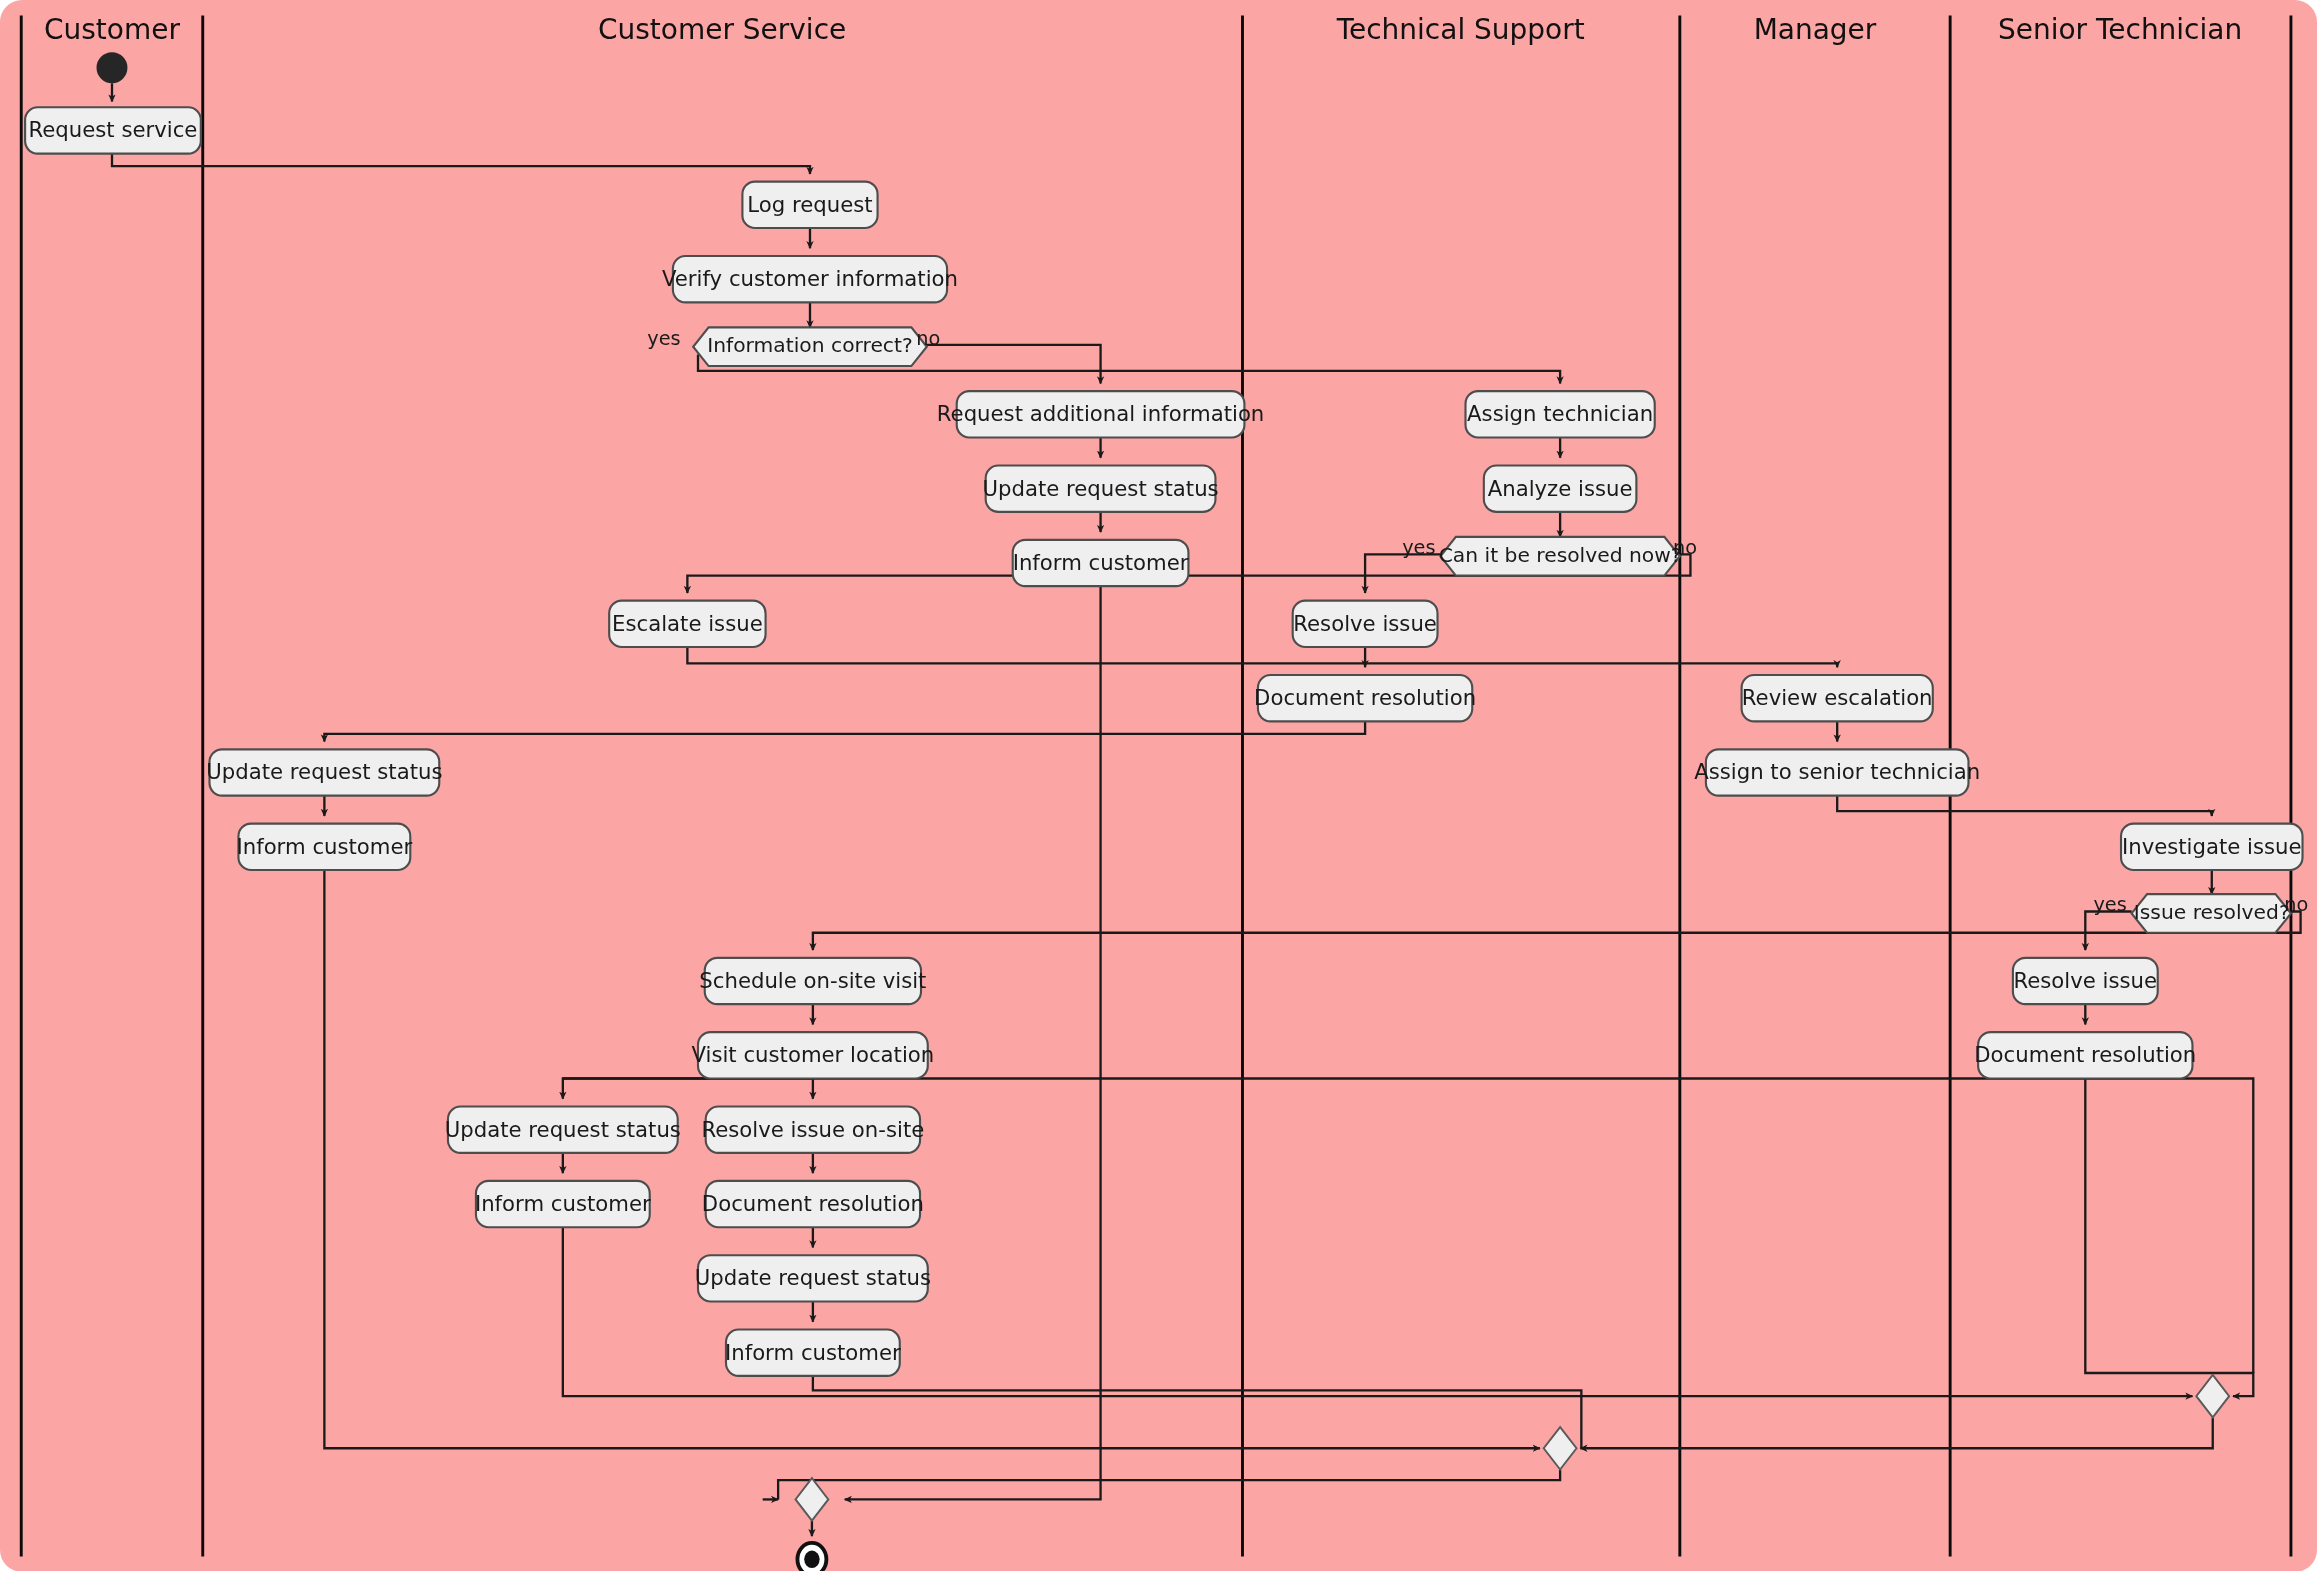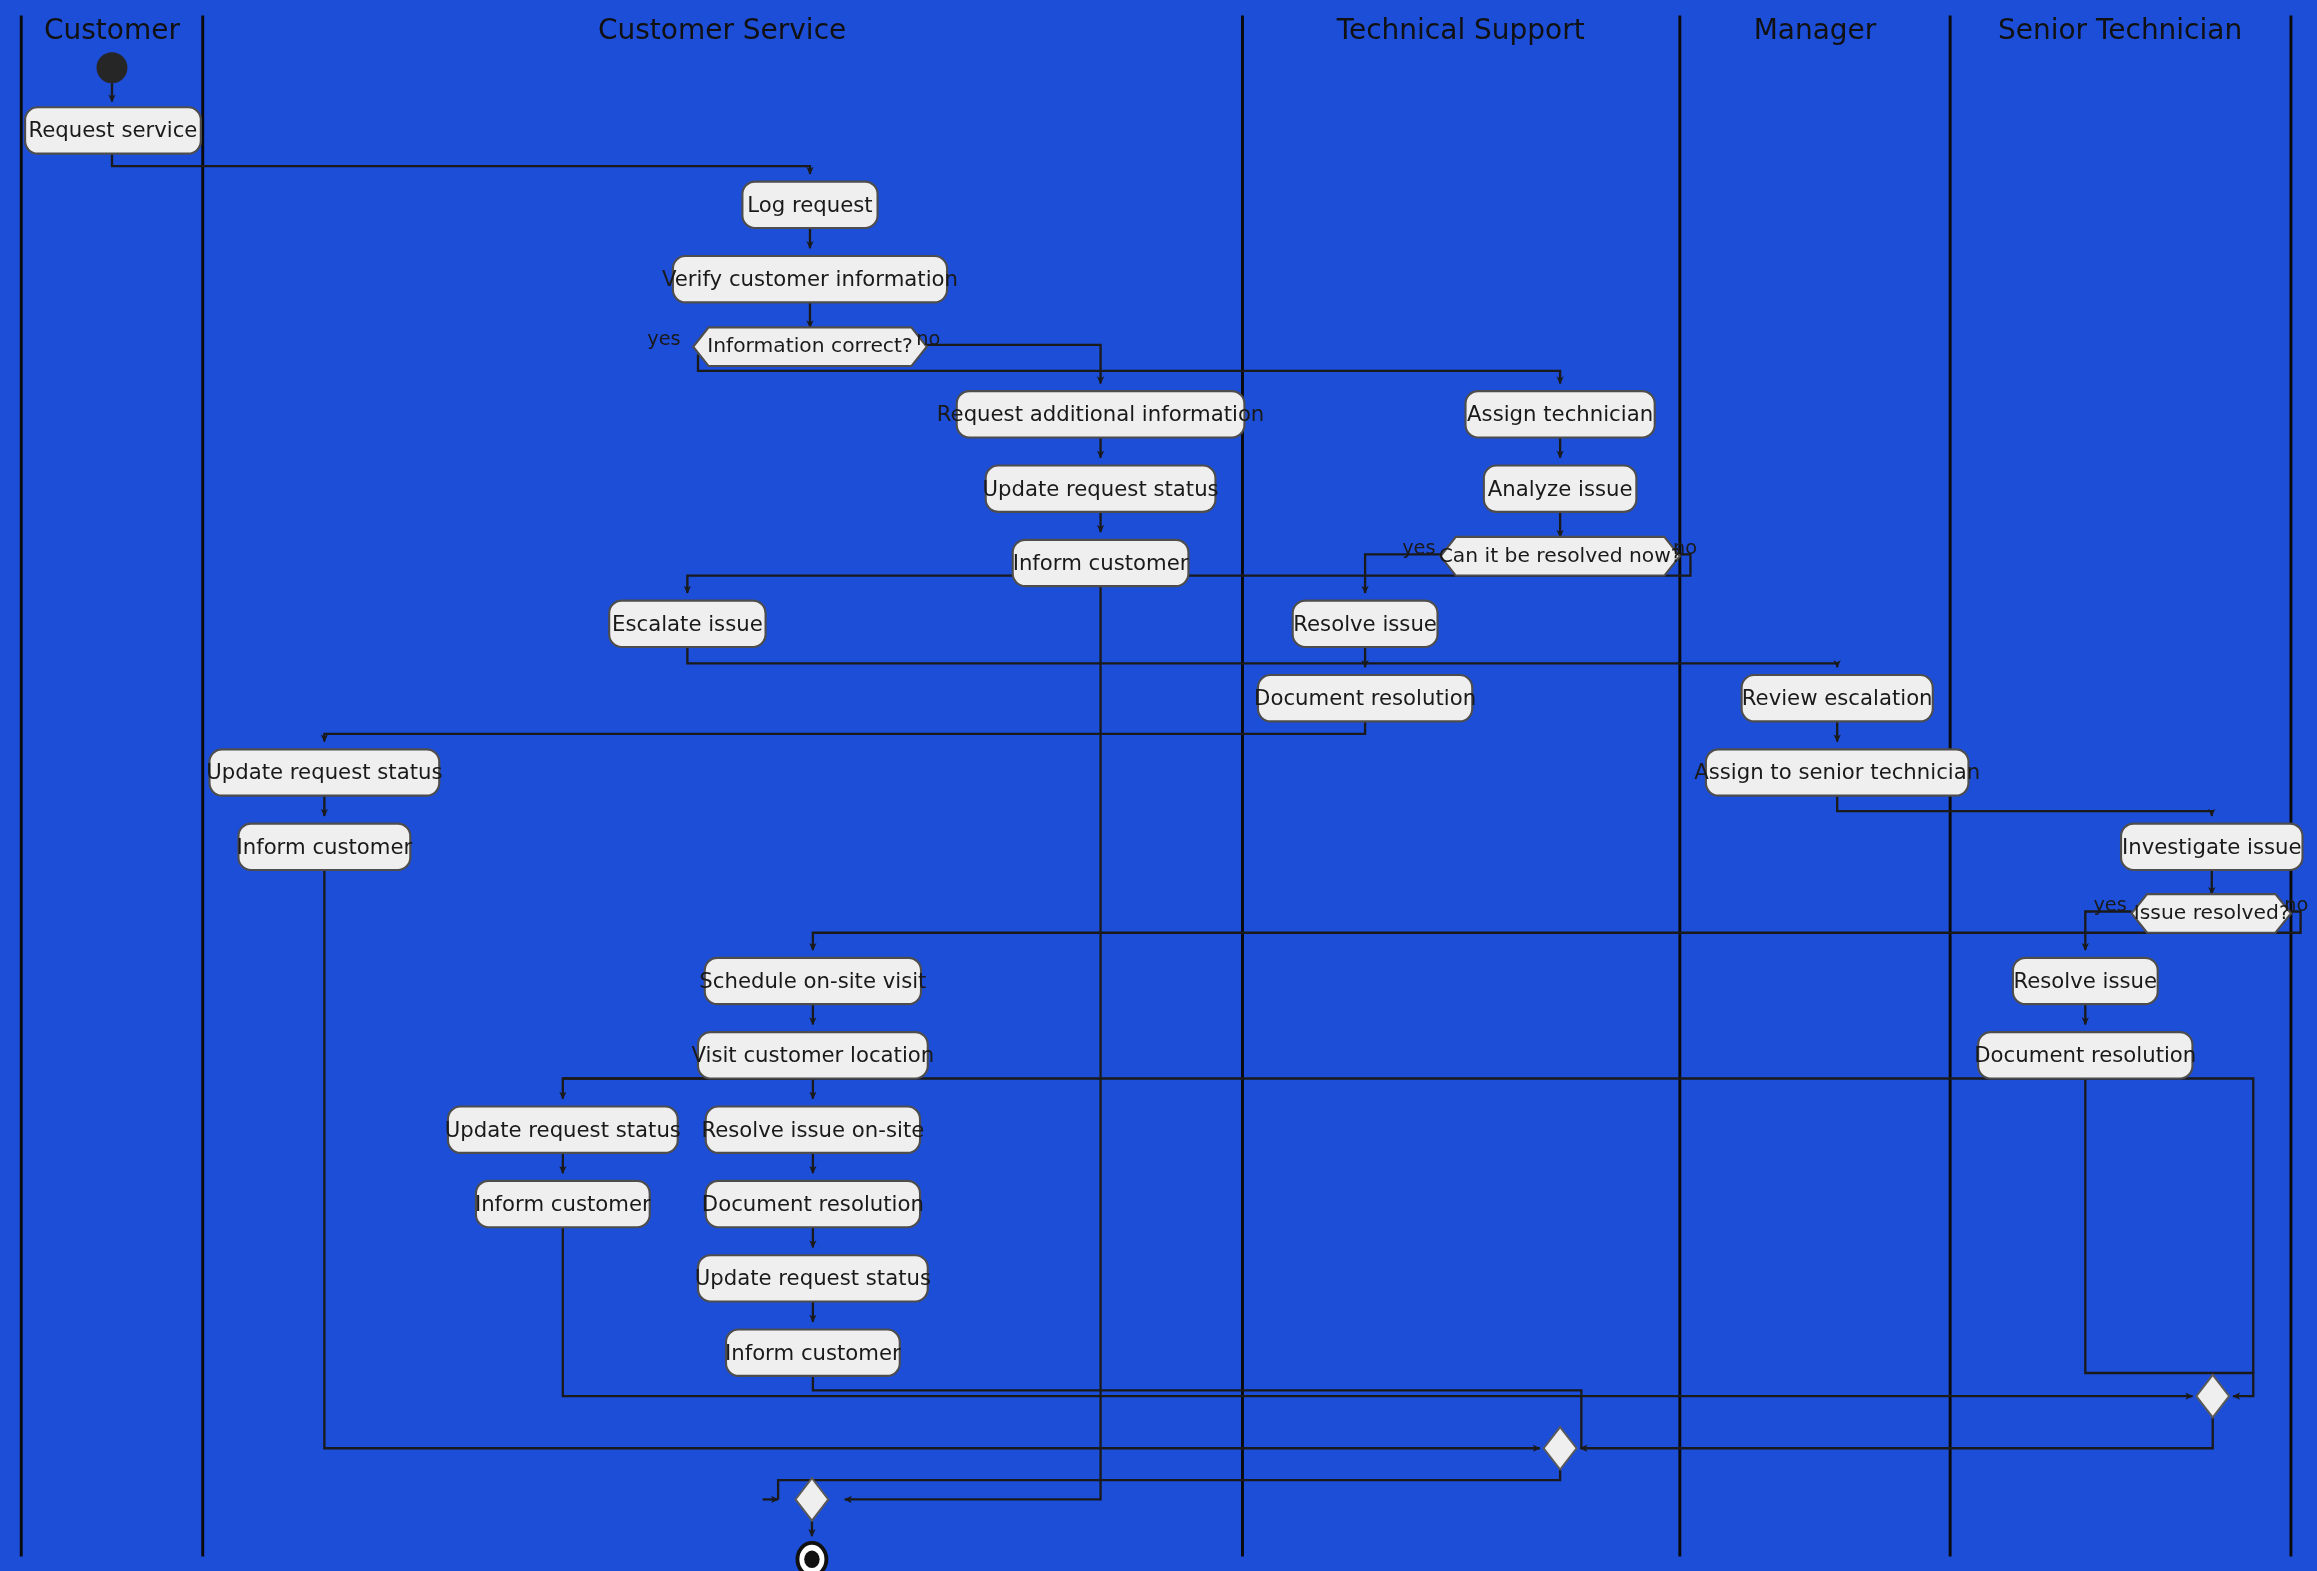--- a/index.html
+++ b/index.html
@@ -4,23 +4,24 @@
 <style>
   html, body {
     margin: 0;
     padding: 0;
     background: #ffffff;
   }
   #canvas {
     position: relative;
     width: 2317px;
     height: 1572px;
-    background: #1d4ed8;
+    background: #fca5a5;
     font-family: "DejaVu Sans", sans-serif;
     overflow: hidden;
+    border-radius: 22px;
   }
   svg#diagram {
     position: absolute;
     left: 0;
     top: 0;
     width: 2317px;
     height: 1572px;
   }
   .lane-line {
     stroke: #0a0a0a;

